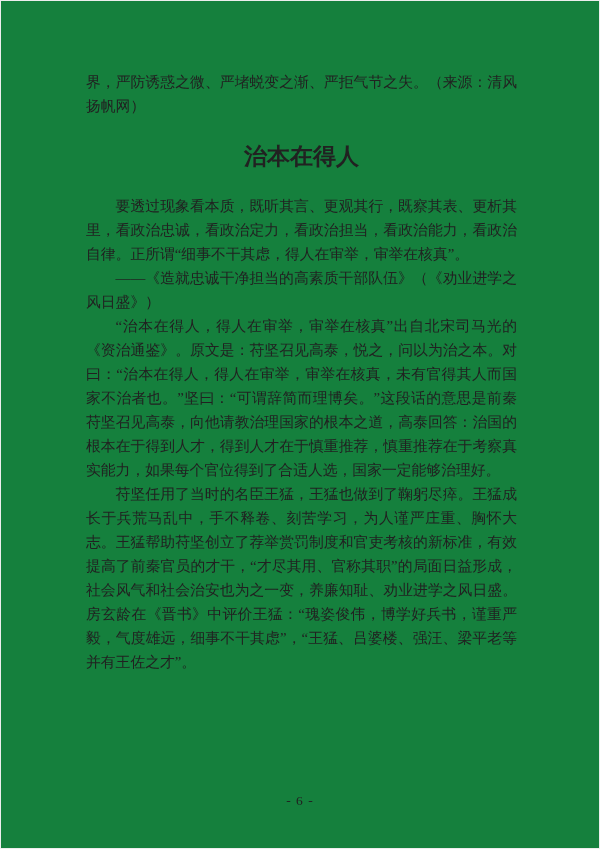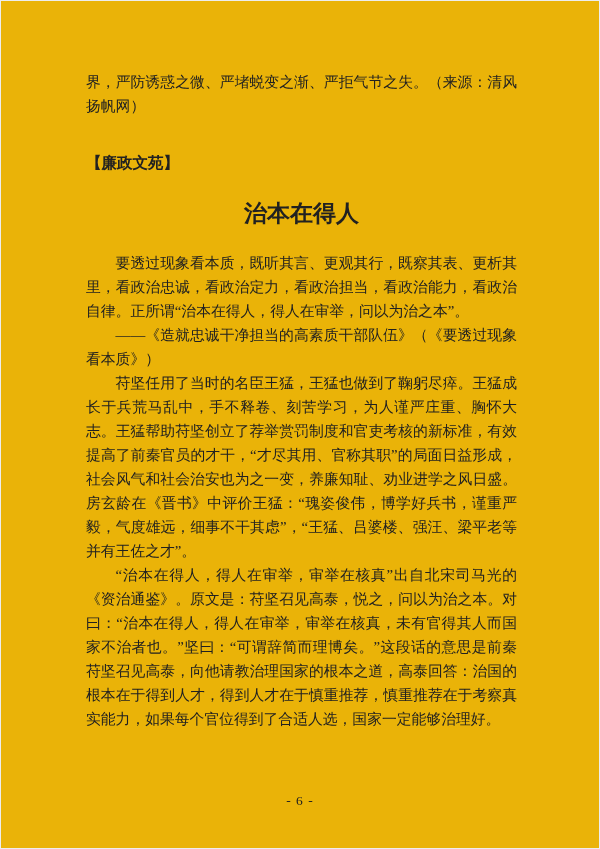--- a/index.html
+++ b/index.html
@@ -4,21 +4,21 @@
 <style>
   html, body {
     margin: 0;
     padding: 0;
     background: #ffffff;
   }
   .page {
     position: relative;
     width: 600px;
     height: 849px;
-    background: #eab308;
+    background: #15803d;
     box-sizing: border-box;
     border: 1px solid #ededed;
     overflow: hidden;
     font-family: "Liberation Serif", "DejaVu Serif", serif;
     color: #212121;
   }
   .content {
     position: absolute;
     left: 85px;
     top: 69px;
@@ -62,23 +62,22 @@
     letter-spacing: 1px;
     color: #212121;
   }
 </style>
 </head>
 <body>
 
 <div class="page">
   <div class="content">
     <p class="para">界，严防诱惑之微、严堵蜕变之渐、严拒气节之失。（来源：清风扬帆网）</p>
-    <h2 class="section-header">【廉政文苑】</h2>
     <h1 class="article-title">治本在得人</h1>
     <div class="article-body">
-        <p class="para indent">要透过现象看本质，既听其言、更观其行，既察其表、更析其里，看政治忠诚，看政治定力，看政治担当，看政治能力，看政治自律。正所谓“治本在得人，得人在审举，问以为治之本”。</p>
-        <p class="para indent">——《造就忠诚干净担当的高素质干部队伍》（《要透过现象看本质》）</p>
+        <p class="para indent">要透过现象看本质，既听其言、更观其行，既察其表、更析其里，看政治忠诚，看政治定力，看政治担当，看政治能力，看政治自律。正所谓“细事不干其虑，得人在审举，审举在核真”。</p>
+        <p class="para indent">——《造就忠诚干净担当的高素质干部队伍》（《劝业进学之风日盛》）</p>
+        <p class="para indent">“治本在得人，得人在审举，审举在核真”出自北宋司马光的《资治通鉴》。原文是：苻坚召见高泰，悦之，问以为治之本。对曰：“治本在得人，得人在审举，审举在核真，未有官得其人而国家不治者也。”坚曰：“可谓辞简而理博矣。”这段话的意思是前秦苻坚召见高泰，向他请教治理国家的根本之道，高泰回答：治国的根本在于得到人才，得到人才在于慎重推荐，慎重推荐在于考察真实能力，如果每个官位得到了合适人选，国家一定能够治理好。</p>
         <p class="para indent">苻坚任用了当时的名臣王猛，王猛也做到了鞠躬尽瘁。王猛成长于兵荒马乱中，手不释卷、刻苦学习，为人谨严庄重、胸怀大志。王猛帮助苻坚创立了荐举赏罚制度和官吏考核的新标准，有效提高了前秦官员的才干，“才尽其用、官称其职”的局面日益形成，社会风气和社会治安也为之一变，养廉知耻、劝业进学之风日盛。房玄龄在《晋书》中评价王猛：“瑰姿俊伟，博学好兵书，谨重严毅，气度雄远，细事不干其虑”，“王猛、吕婆楼、强汪、梁平老等并有王佐之才”。</p>
-        <p class="para indent">“治本在得人，得人在审举，审举在核真”出自北宋司马光的《资治通鉴》。原文是：苻坚召见高泰，悦之，问以为治之本。对曰：“治本在得人，得人在审举，审举在核真，未有官得其人而国家不治者也。”坚曰：“可谓辞简而理博矣。”这段话的意思是前秦苻坚召见高泰，向他请教治理国家的根本之道，高泰回答：治国的根本在于得到人才，得到人才在于慎重推荐，慎重推荐在于考察真实能力，如果每个官位得到了合适人选，国家一定能够治理好。</p>
       </div>
   </div>
   <div class="page-number">- 6 -</div>
 </div>
 
 </body></html>

